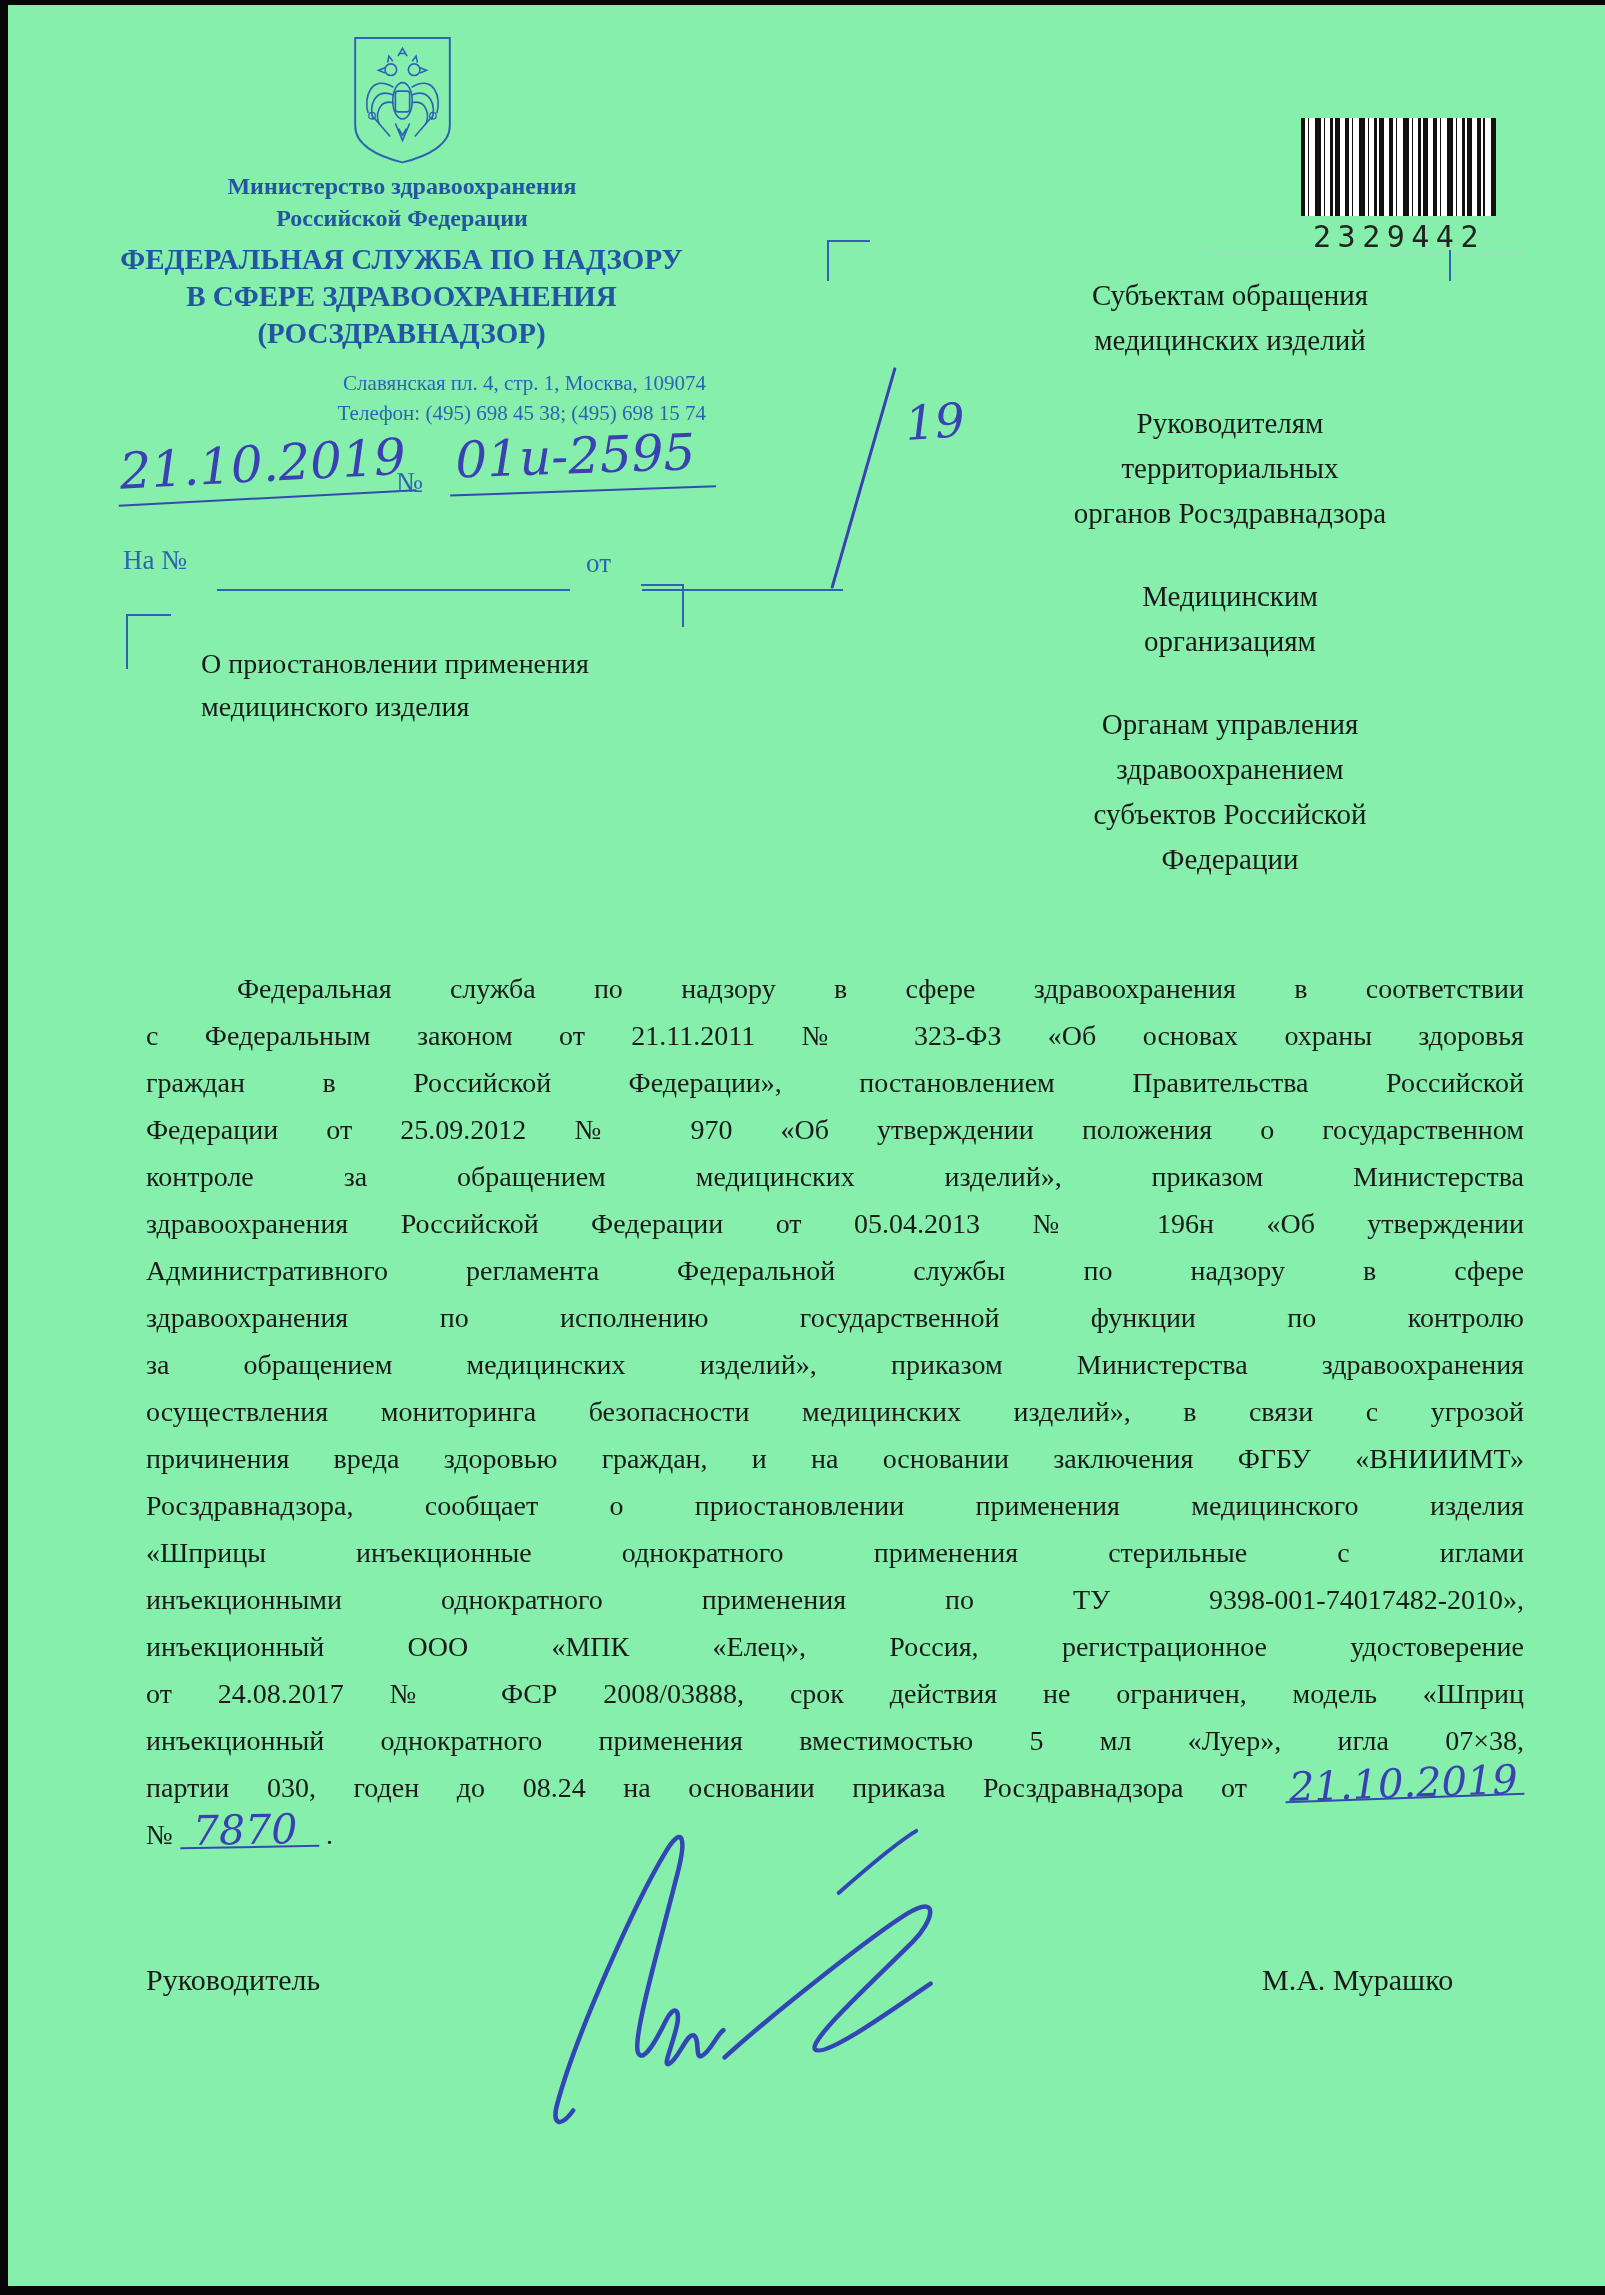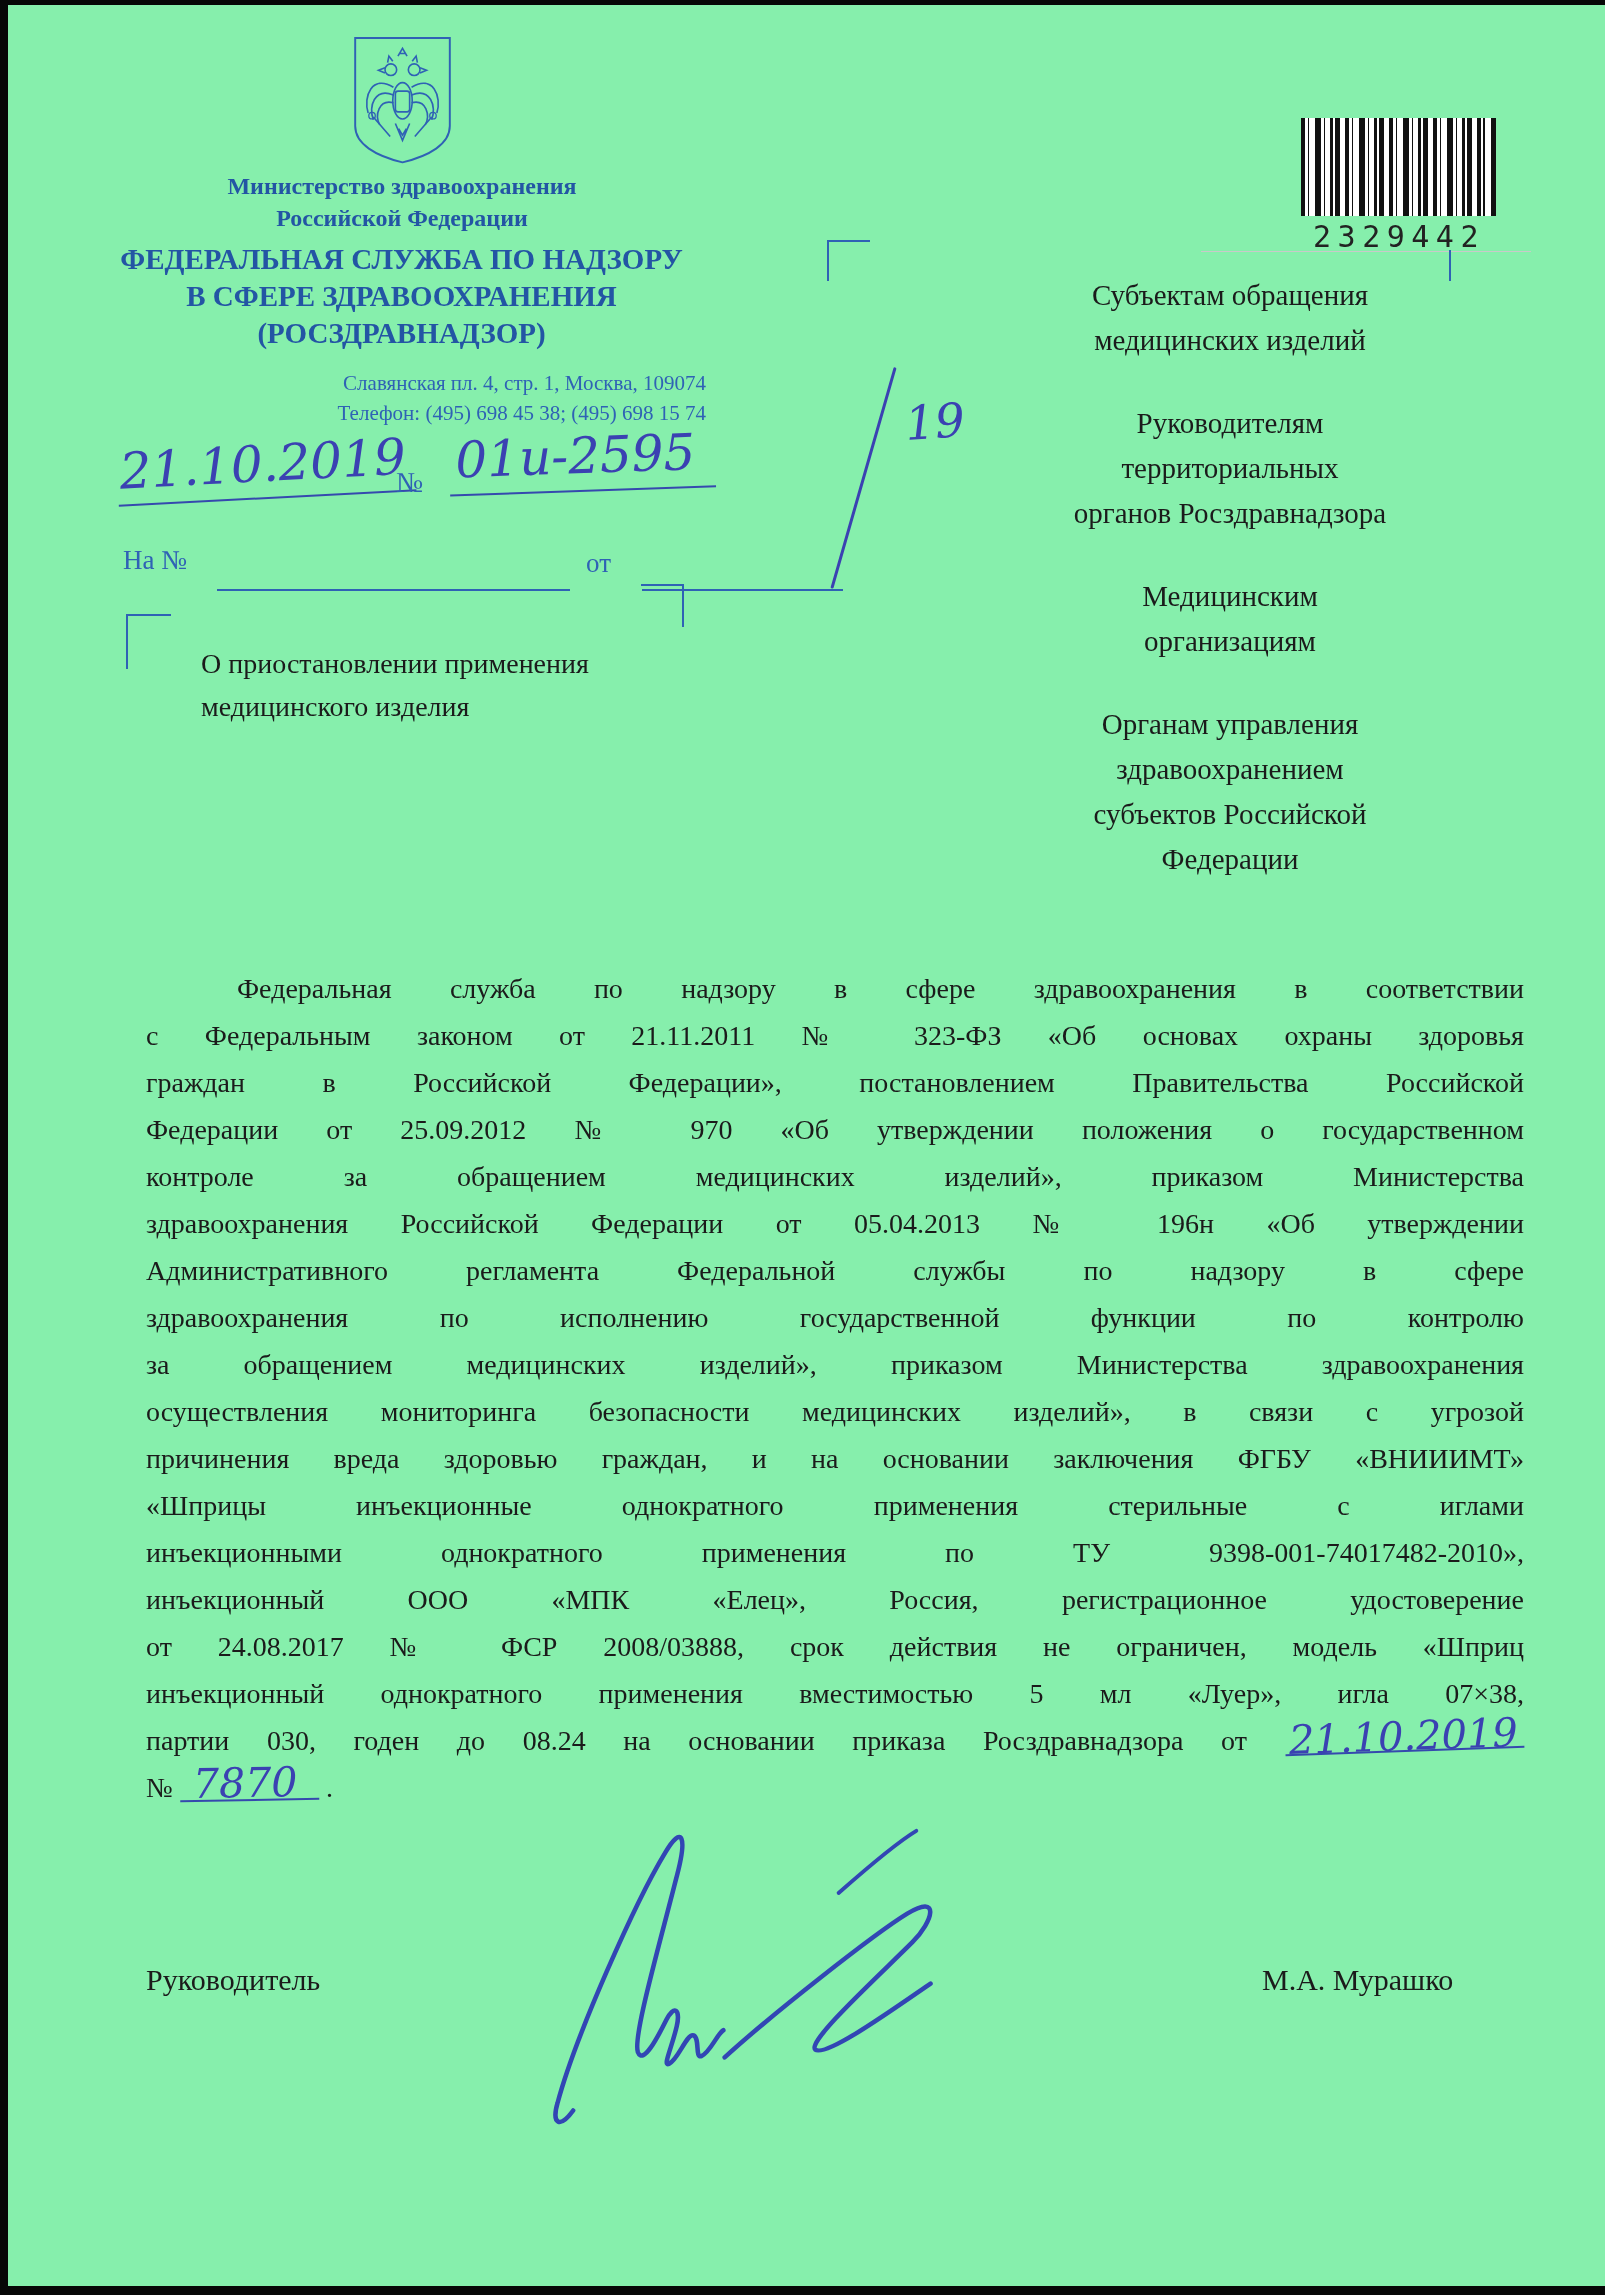--- a/index.html
+++ b/index.html
@@ -153,20 +153,21 @@
     <div class="bline">с Федеральным законом от 21.11.2011 № 323-ФЗ «Об основах охраны здоровья</div>
     <div class="bline">граждан в Российской Федерации», постановлением Правительства Российской</div>
     <div class="bline">Федерации от 25.09.2012 № 970 «Об утверждении положения о государственном</div>
     <div class="bline">контроле за обращением медицинских изделий», приказом Министерства</div>
     <div class="bline">здравоохранения Российской Федерации от 05.04.2013 № 196н «Об утверждении</div>
     <div class="bline">Административного регламента Федеральной службы по надзору в сфере</div>
     <div class="bline">здравоохранения по исполнению государственной функции по контролю</div>
     <div class="bline">за обращением медицинских изделий», приказом Министерства здравоохранения</div>
     <div class="bline">осуществления мониторинга безопасности медицинских изделий», в связи с угрозой</div>
     <div class="bline">причинения вреда здоровью граждан, и на основании заключения ФГБУ «ВНИИИМТ»</div>
+    <div class="bline">Росздравнадзора, сообщает о приостановлении применения медицинского изделия</div>
     <div class="bline">«Шприцы инъекционные однократного применения стерильные с иглами</div>
     <div class="bline">инъекционными однократного применения по ТУ 9398-001-74017482-2010»,</div>
     <div class="bline">инъекционный ООО «МПК «Елец», Россия, регистрационное удостоверение</div>
     <div class="bline">от 24.08.2017 № ФСР 2008/03888, срок действия не ограничен, модель «Шприц</div>
     <div class="bline">инъекционный однократного применения вместимостью 5 мл «Луер», игла 07×38,</div>
     <div class="bline">
       <span>партии 030, годен до 08.24 на основании приказа Росздравнадзора от</span>
       <span class="hand hand-inline">21.10.2019</span>
     </div>
     <div class="bline lastline">

